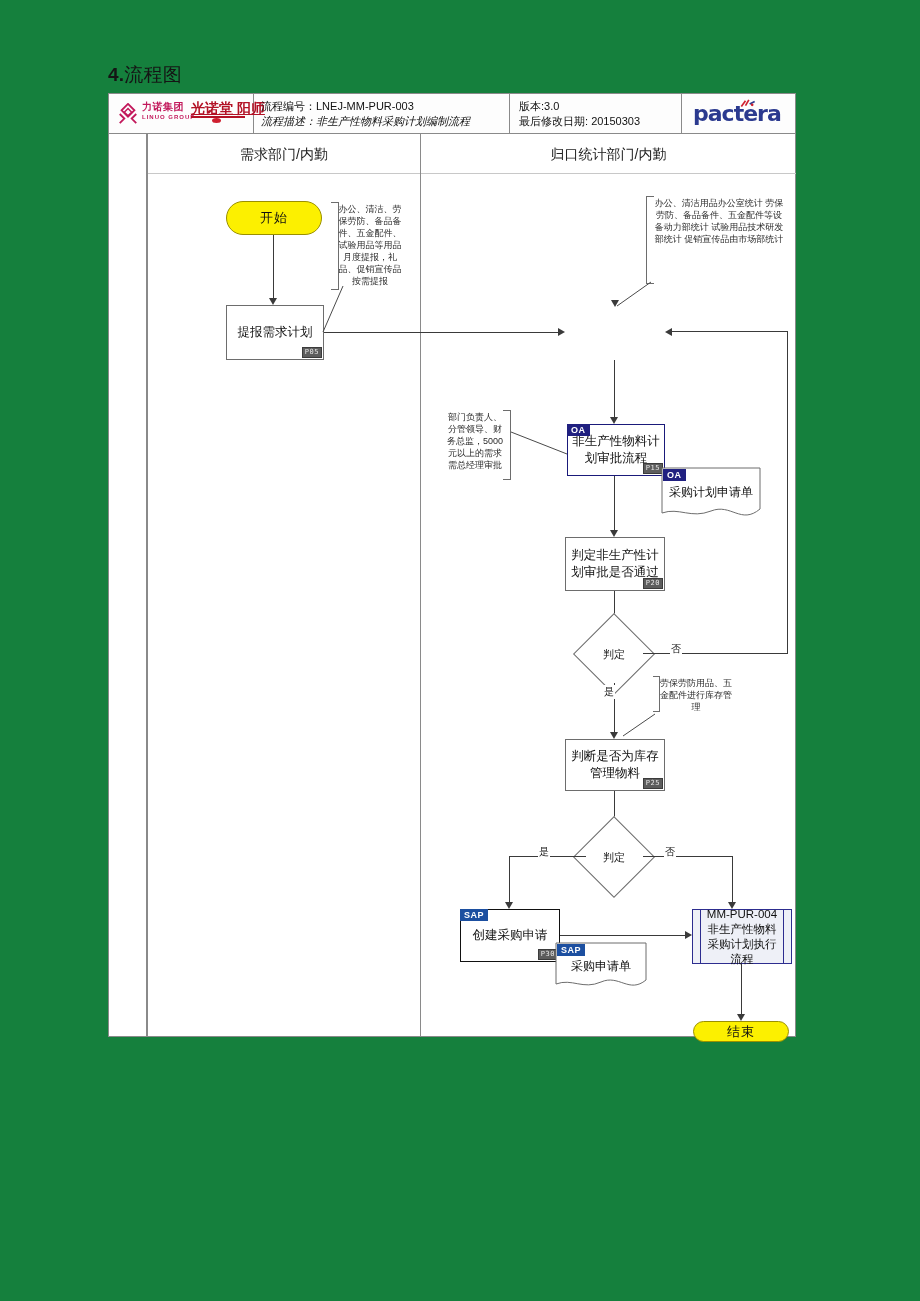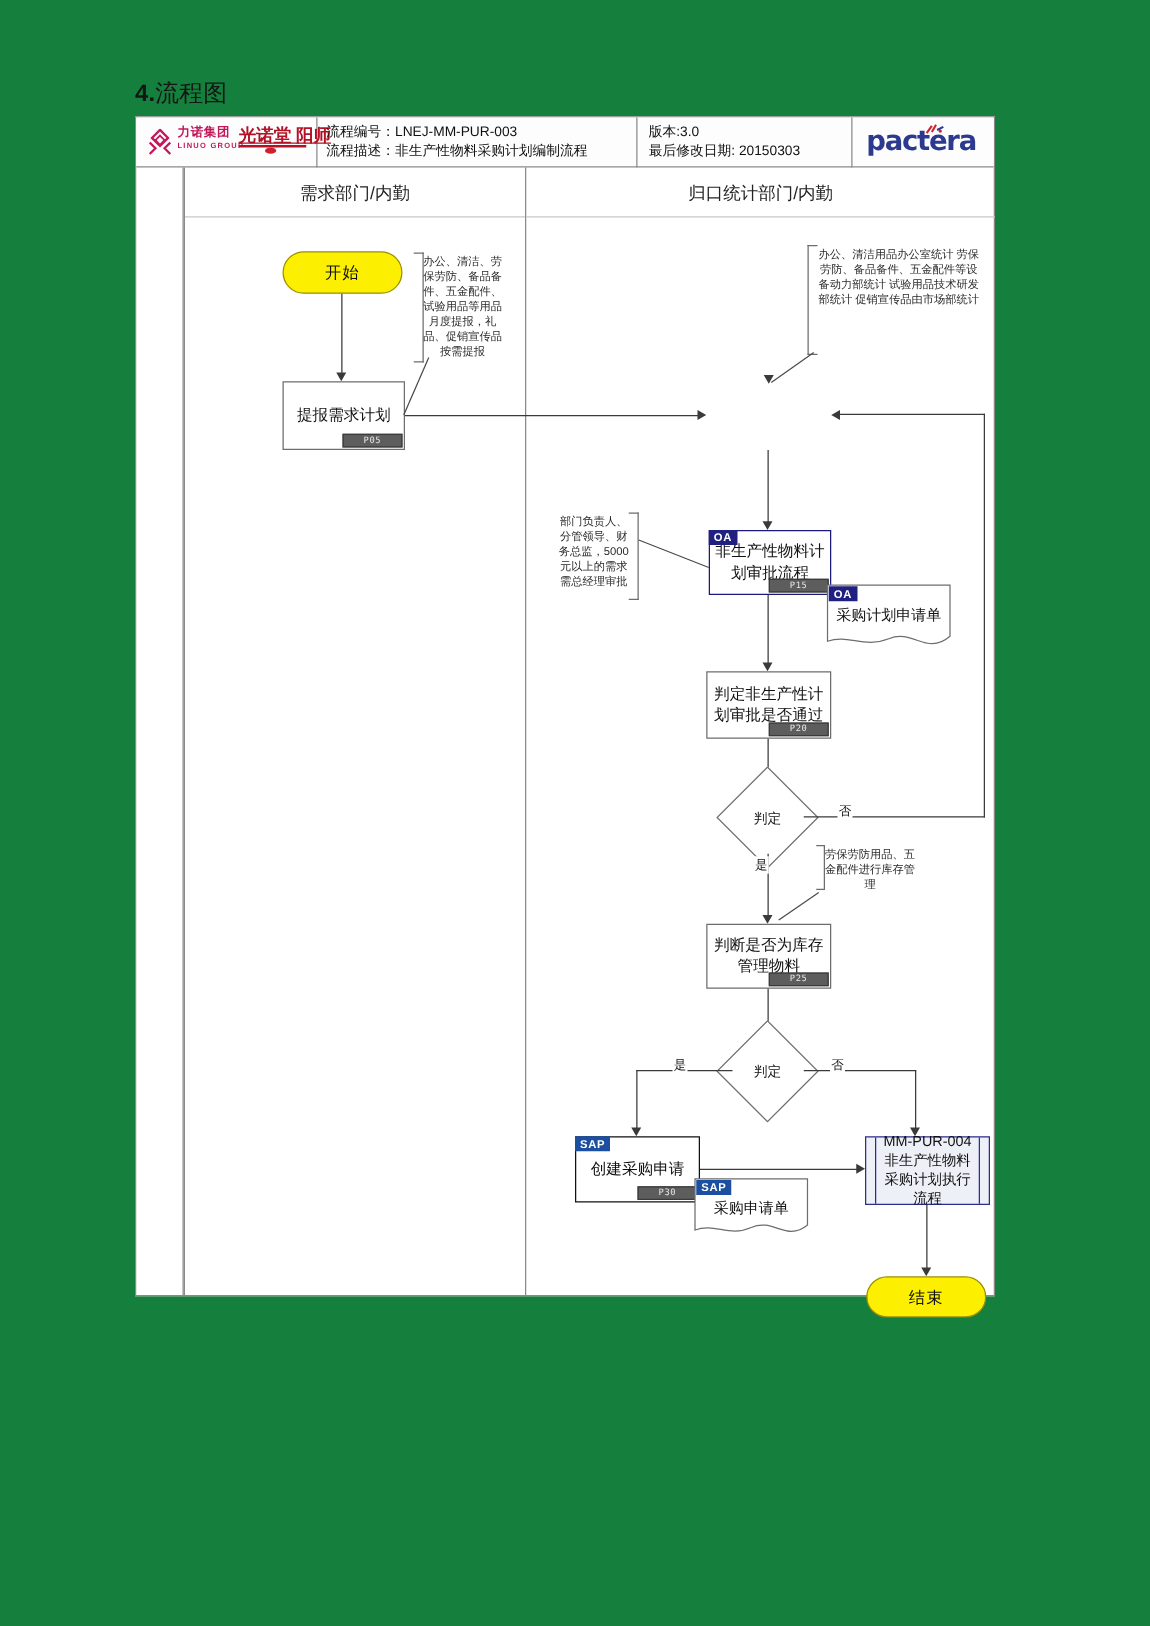--- a/index.html
+++ b/index.html
@@ -93,21 +93,21 @@
     transform:rotate(45deg);
   }
   .diamond-label{
     position:absolute;display:flex;align-items:center;justify-content:center;
     font-size:11px;color:#111;
   }
 
   
   .step-badge{
     position:absolute;right:1px;bottom:1px;background:#5d5d5d;color:#e8e8e8;
-    font-size:7px;line-height:9px;padding:0 16px;border:1px solid #3b3b3b;
+    font-size:7px;line-height:9px;padding:0 2px;border:1px solid #3b3b3b;
     letter-spacing:0.5px;font-family:"DejaVu Sans Mono",monospace;
   }
   
   .sys-tag{
     position:absolute;left:-1px;top:-1px;font-size:9px;font-weight:bold;
     letter-spacing:0.5px;padding:0px 4px;line-height:12px;color:#fff;
   }
   .sys-oa{background:#202080;}
   .sys-sap{background:#1c4fa0;}
 
@@ -163,21 +163,21 @@
         <div class="logo-cn1">力诺集团</div>
         <div class="logo-en1">LINUO GROUP</div>
         <div class="logo-cn2">光诺堂 阳师</div>
         <div class="logo-ul"></div>
         <div class="logo-dot"></div>
       </div>
 
       <div class="hdr-txt hdr-line1" style="left:152px;">
         <span>流程编号：</span><span>LNEJ-MM-PUR-003</span>
       </div>
-      <div class="hdr-txt hdr-line2" style="left:152px;">
+      <div class="hdr-txt hdr-line2" style="left:152px;font-style:italic;">
         <span>流程描述：</span><span>非生产性物料采购计划编制流程</span>
       </div>
 
       <div class="hdr-txt hdr-line1" style="left:410px;text-align:right;">
         <span>版本:</span><span>3.0</span>
       </div>
       <div class="hdr-txt hdr-line2" style="left:410px;">
         <span>最后修改日期:</span>
         <span>20150303</span>
       </div>
@@ -324,19 +324,19 @@
       <div class="ln lnh" style="left:451px;top:801px;width:128px;"></div>
       <div class="arrow-r" style="left:576px;top:797px;"></div>
 
       <div class="node predef" style="left:583px;top:775px;width:100px;height:55px;">
         <span>MM-PUR-004非生产性物料采购计划执行流程</span>
       </div>
 
       <div class="ln lnv" style="left:632px;top:830px;height:52px;"></div>
       <div class="arrow-d" style="left:628px;top:880px;"></div>
 
-      <div class="node term" style="left:584px;top:887px;width:96px;height:33px;">
+      <div class="node term" style="left:584px;top:887px;width:96px;height:21px;">
         <span>结束</span>
       </div>
 
     </div>
   </div>
 </div>
 
 </body></html>

